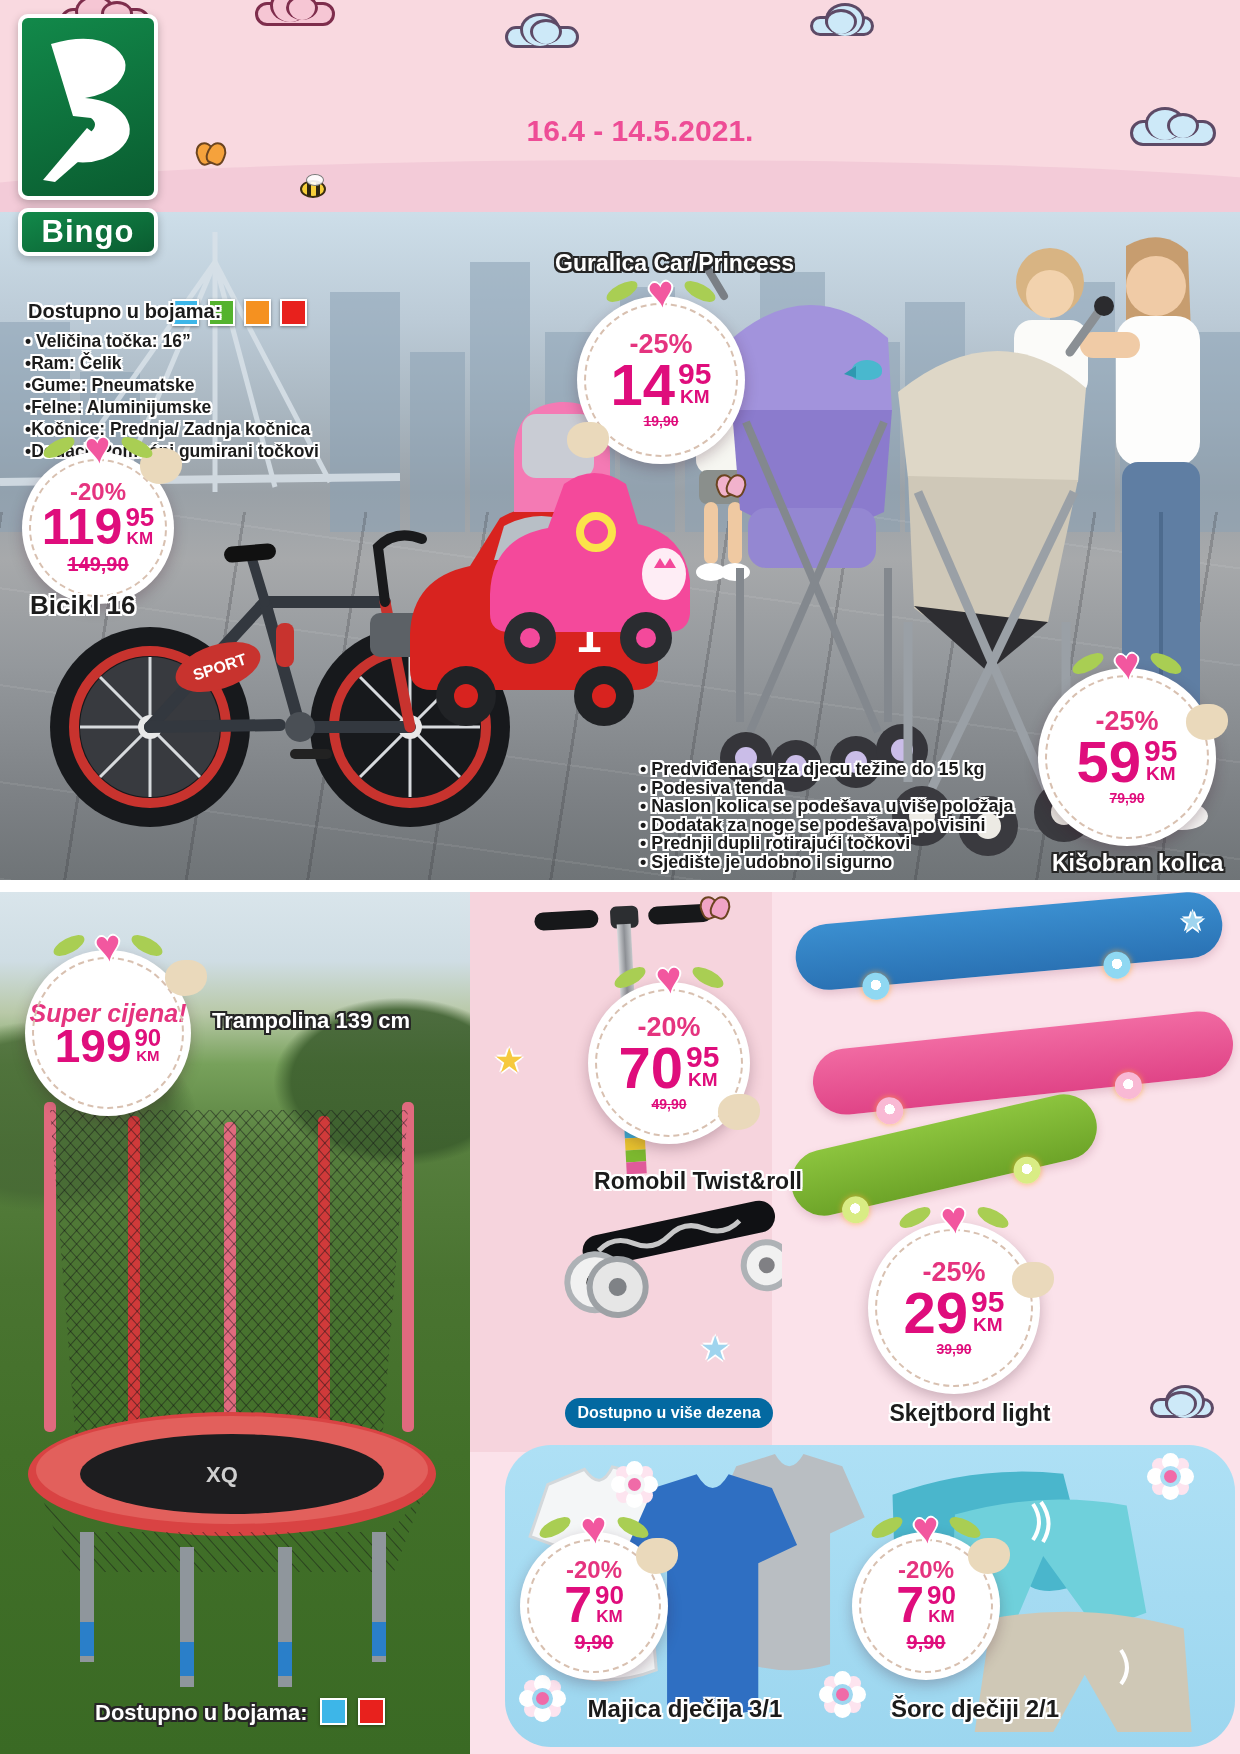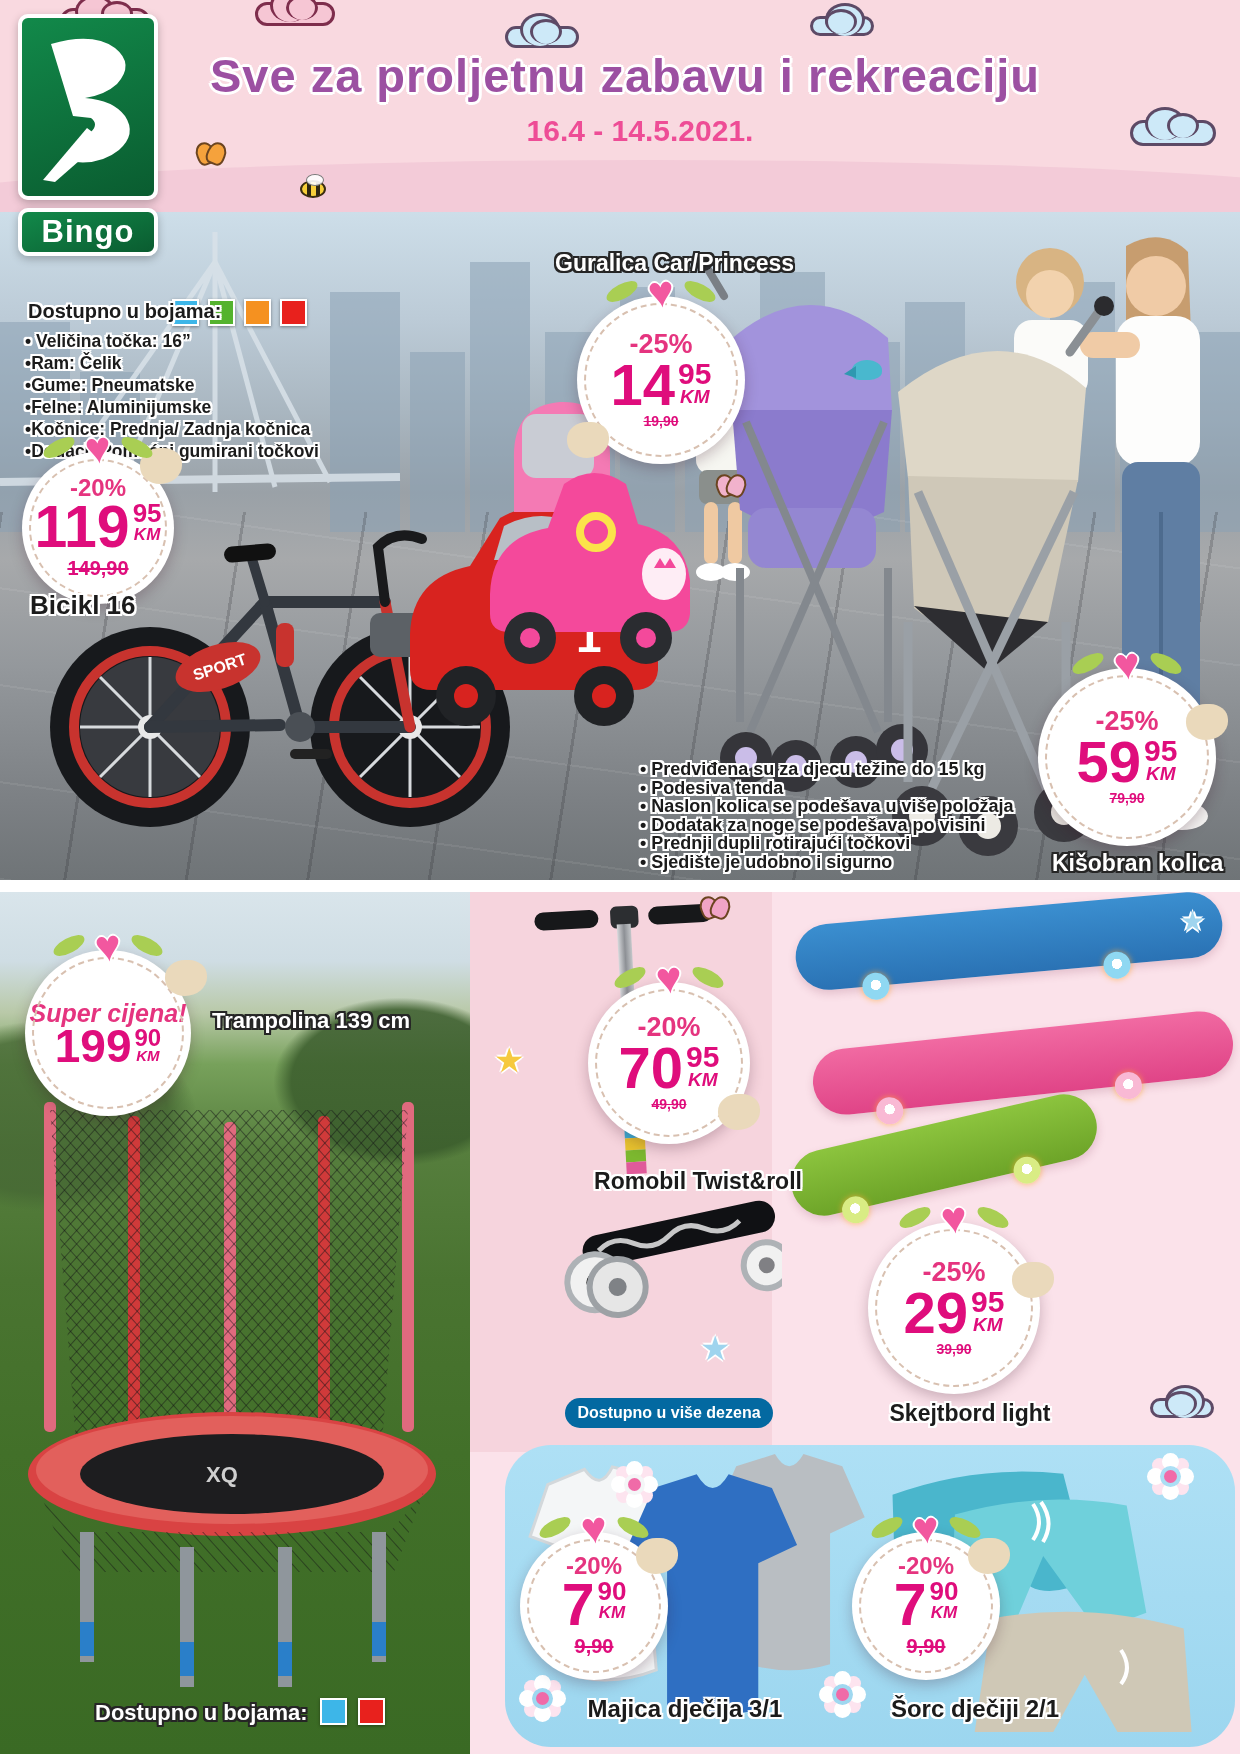--- a/index.html
+++ b/index.html
@@ -59,23 +59,23 @@
     text-shadow:-2px 0 #fff,2px 0 #fff,0 -2px #fff,0 2px #fff; z-index:3; }
   .wing { position:absolute; top:-12px; width:34px; height:15px; background:#a9ce53; border-radius:50%; z-index:2; }
   .wing-l { left:50%; margin-left:-56px; transform:rotate(-28deg); }
   .wing-r { left:50%; margin-left:22px; transform:rotate(28deg); }
   .blob-beige { position:absolute; width:42px; height:36px; background:#ead9bb; border-radius:50% 45% 55% 50%; z-index:1; }
   .discount { font-size:27px; font-weight:bold; color:#e5347f; line-height:1; margin-bottom:2px; }
   .price-row { display:flex; align-items:flex-start; color:#df0d7c; line-height:.85; }
   .p-int { font-size:58px; font-weight:bold; }
   .p-side { display:flex; flex-direction:column; align-items:center; margin-left:3px; }
   .p-dec { font-size:30px; font-weight:bold; line-height:.9; }
-  .p-cur { font-size:19px; font-weight:bold; line-height:1;font-style:italic; }
+  .p-cur { font-size:19px; font-weight:bold; line-height:1; }
   .old { font-size:14px; font-weight:bold; color:#df0d7c; text-decoration:line-through; margin-top:4px; }
-  .badge-sm .discount { font-size:24px; } .badge-sm .p-int { font-size:59px; }
+  .badge-sm .discount { font-size:24px; } .badge-sm .p-int { font-size:50px; }
   .badge-sm .p-dec { font-size:26px; } .badge-sm .p-cur { font-size:17px; } .badge-sm .old { font-size:20px; }
   .super-title { font-size:25px; font-weight:bold; font-style:italic; color:#e5347f; text-align:center; line-height:1.05; }
   .super .p-int { font-size:46px; } .super .p-dec { font-size:24px; } .super .p-cur { font-size:15px; }
 
   
   .divider { position:absolute; left:0; top:880px; width:1240px; height:12px; background:#fff; z-index:15; }
 
   
   .photo-bl { position:absolute; left:0; top:892px; width:470px; height:862px;
     background:
@@ -128,21 +128,20 @@
 <body>
 
 <div id="page">
 
   <div class="header">
     <span class="cloud cloud-pink" style="left:60px;top:8px;width:90px;height:26px;"></span>
     <span class="cloud cloud-pink" style="left:255px;top:2px;width:80px;height:24px;"></span>
     <span class="cloud" style="left:505px;top:26px;width:74px;height:22px;"></span>
     <span class="cloud" style="left:810px;top:16px;width:64px;height:20px;"></span>
     <span class="cloud" style="left:1130px;top:120px;width:86px;height:26px;"></span>
-    <div class="title">Sve za proljetnu zabavu i rekreaciju</div>
     <div class="date">16.4 - 14.5.2021.</div>
     <span class="bfly" style="left:196px;top:142px;"></span>
     <span class="bee" style="left:300px;top:180px;"></span>
   </div>
 
   <div class="logo-box">
     <svg width="110" height="150" viewBox="0 0 110 150">
       <path d="M18 12 Q60 0 82 16 Q102 32 84 52 Q72 63 52 66 Q80 68 92 84 Q104 102 86 118 Q64 136 30 128 L58 100 Q66 92 58 86 L40 84 Z" fill="#fff"></path>
       <path d="M10 148 L54 96 L70 108 L22 150 Z" fill="#fff"></path>
     </svg>

